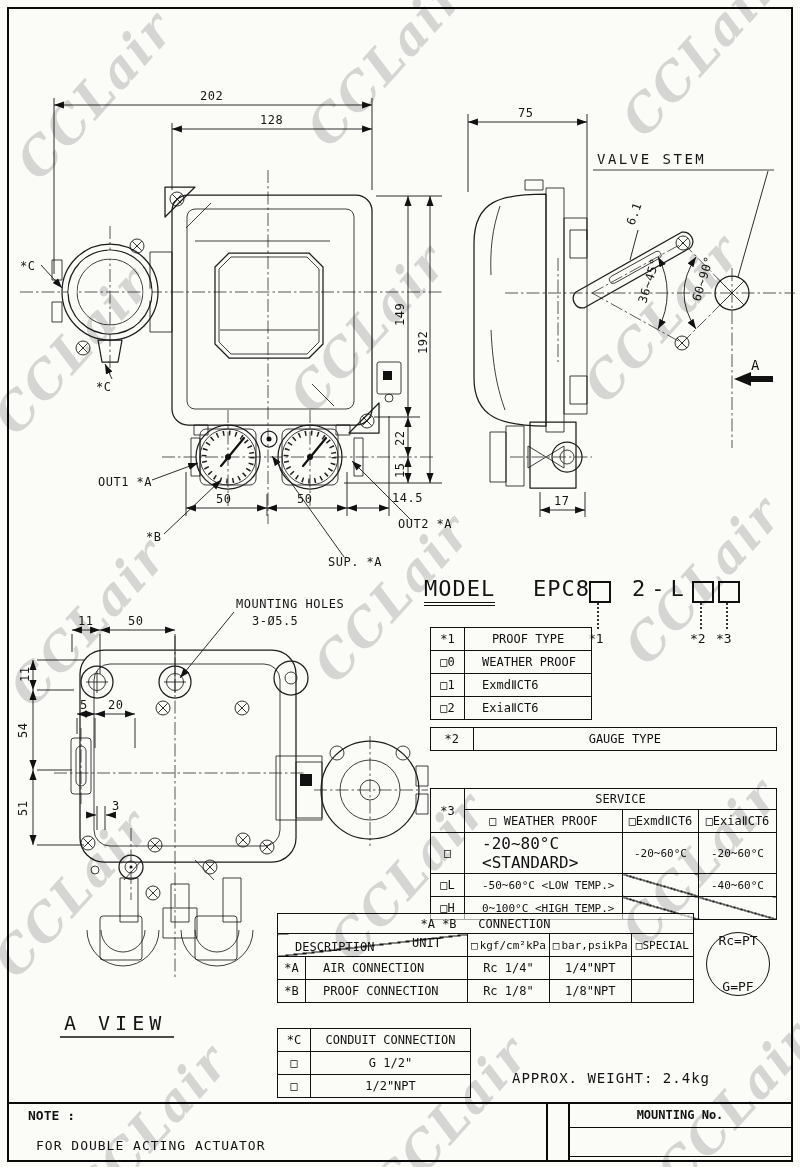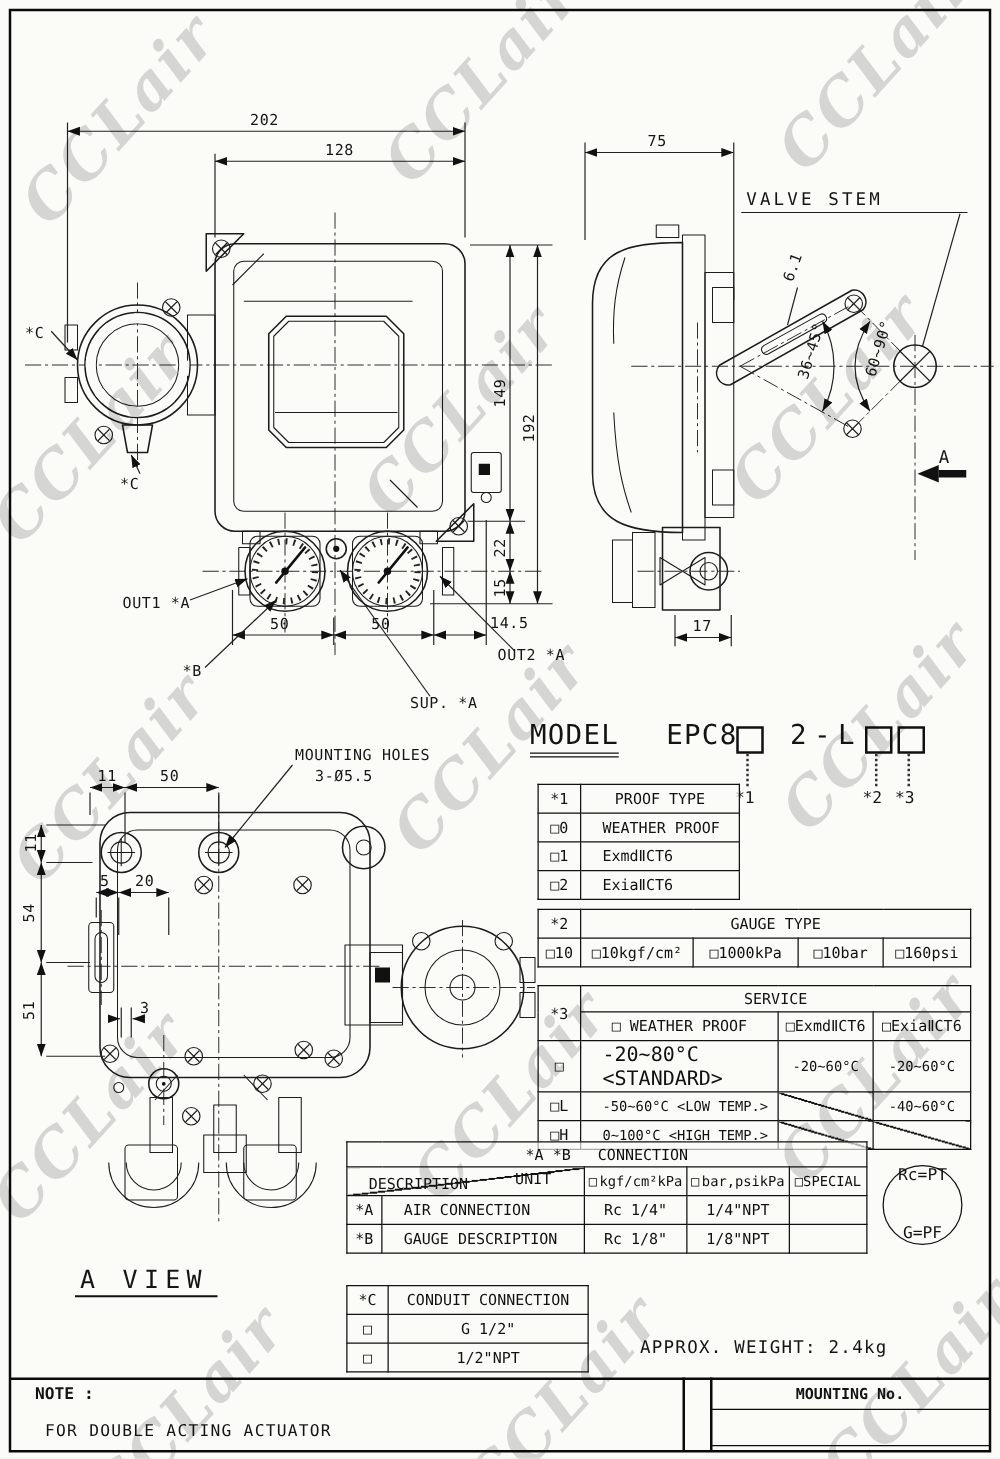--- a/index.html
+++ b/index.html
@@ -407,27 +407,20 @@
         <col style="width:90px">
         <col style="width:84px">
         <col style="width:68px">
         <col>
       </colgroup>
     <tbody>
         <tr>
       <td>*2</td>
       <td colspan="4">GAUGE TYPE</td>
     </tr>
-    <tr>
-      <td>□10</td>
-      <td>□10kgf/cm²</td>
-      <td>□1000kPa</td>
-      <td>□10bar</td>
-      <td>□160psi</td>
-    </tr>
   </tbody>
     </table>
 
   <table class="tbl abs" style="left:430px;top:788px;width:347px">
     <colgroup>
         <col style="width:34px">
         <col style="width:158px">
         <col style="width:76px">
         <col>
       </colgroup>
@@ -501,21 +494,21 @@
     </tr>
     <tr>
       <td>*A</td>
       <td class="l">AIR CONNECTION</td>
       <td>Rc 1/4"</td>
       <td>1/4"NPT</td>
       <td></td>
     </tr>
     <tr>
       <td>*B</td>
-      <td class="l">GAUGE DESCRIPTION</td>
+      <td class="l">PROOF CONNECTION</td>
       <td>Rc 1/8"</td>
       <td>1/8"NPT</td>
       <td></td>
     </tr>
   </tbody>
     </table>
 
   <table class="tbl abs" style="left:277px;top:1028px;width:194px">
     <colgroup>
         <col style="width:33px">

